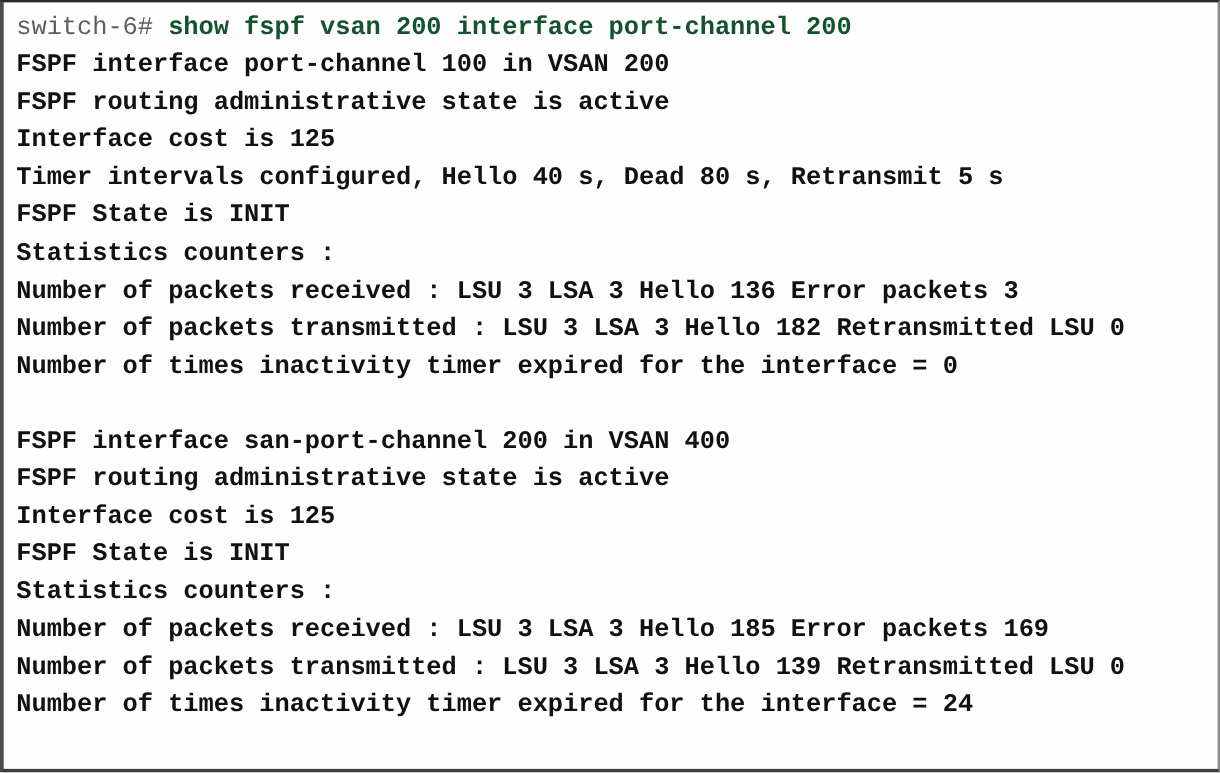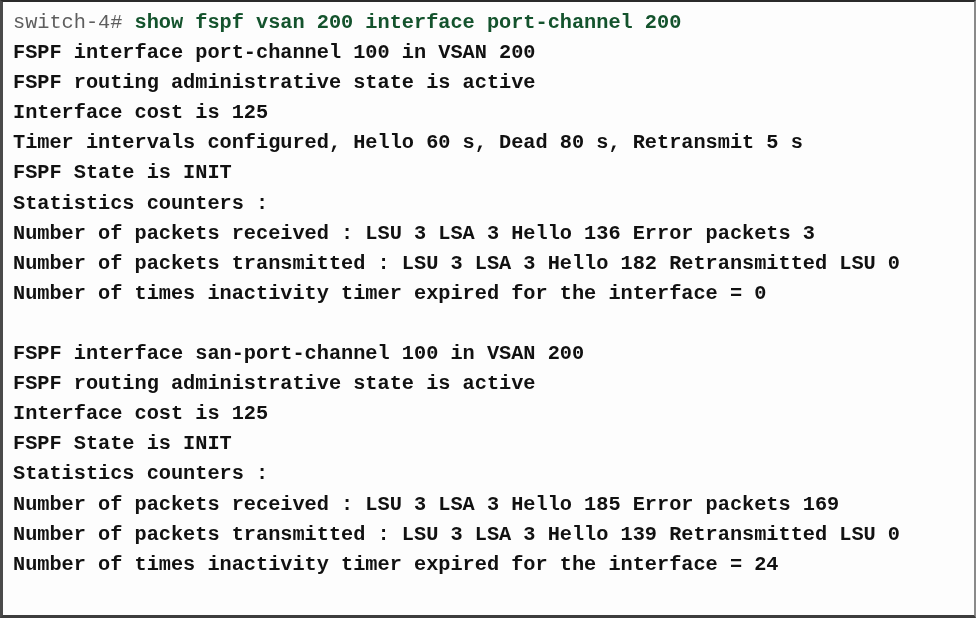--- a/index.html
+++ b/index.html
@@ -64,34 +64,34 @@
     font-weight: bold;
     color: #14532d;
   }
 </style>
 </head>
 <body>
 
 <div id="terminal-frame">
   <div id="terminal-screen">
 
-    <div class="term-line prompt-line"><span class="prompt-token">switch-4#</span><span class="command-token"> show fspf vsan 200 interface port-channel 200</span></div>
+    <div class="term-line prompt-line"><span class="prompt-token">switch-6#</span><span class="command-token"> show fspf vsan 200 interface port-channel 200</span></div>
     <div class="term-line">FSPF interface port-channel 100 in VSAN 200</div>
     <div class="term-line">FSPF routing administrative state is active</div>
     <div class="term-line">Interface cost is 125</div>
-    <div class="term-line">Timer intervals configured, Hello 60 s, Dead 80 s, Retransmit 5 s</div>
+    <div class="term-line">Timer intervals configured, Hello 40 s, Dead 80 s, Retransmit 5 s</div>
     <div class="term-line">FSPF State is INIT</div>
     <div class="term-line">Statistics counters :</div>
     <div class="term-line">Number of packets received : LSU 3 LSA 3 Hello 136 Error packets 3</div>
     <div class="term-line">Number of packets transmitted : LSU 3 LSA 3 Hello 182 Retransmitted LSU 0</div>
     <div class="term-line">Number of times inactivity timer expired for the interface = 0</div>
 
     <div class="term-line blank"> </div>
 
-    <div class="term-line">FSPF interface san-port-channel 100 in VSAN 200</div>
+    <div class="term-line">FSPF interface san-port-channel 200 in VSAN 400</div>
     <div class="term-line">FSPF routing administrative state is active</div>
     <div class="term-line">Interface cost is 125</div>
     <div class="term-line">FSPF State is INIT</div>
     <div class="term-line">Statistics counters :</div>
     <div class="term-line">Number of packets received : LSU 3 LSA 3 Hello 185 Error packets 169</div>
     <div class="term-line">Number of packets transmitted : LSU 3 LSA 3 Hello 139 Retransmitted LSU 0</div>
     <div class="term-line">Number of times inactivity timer expired for the interface = 24</div>
 
   </div>
 </div>

